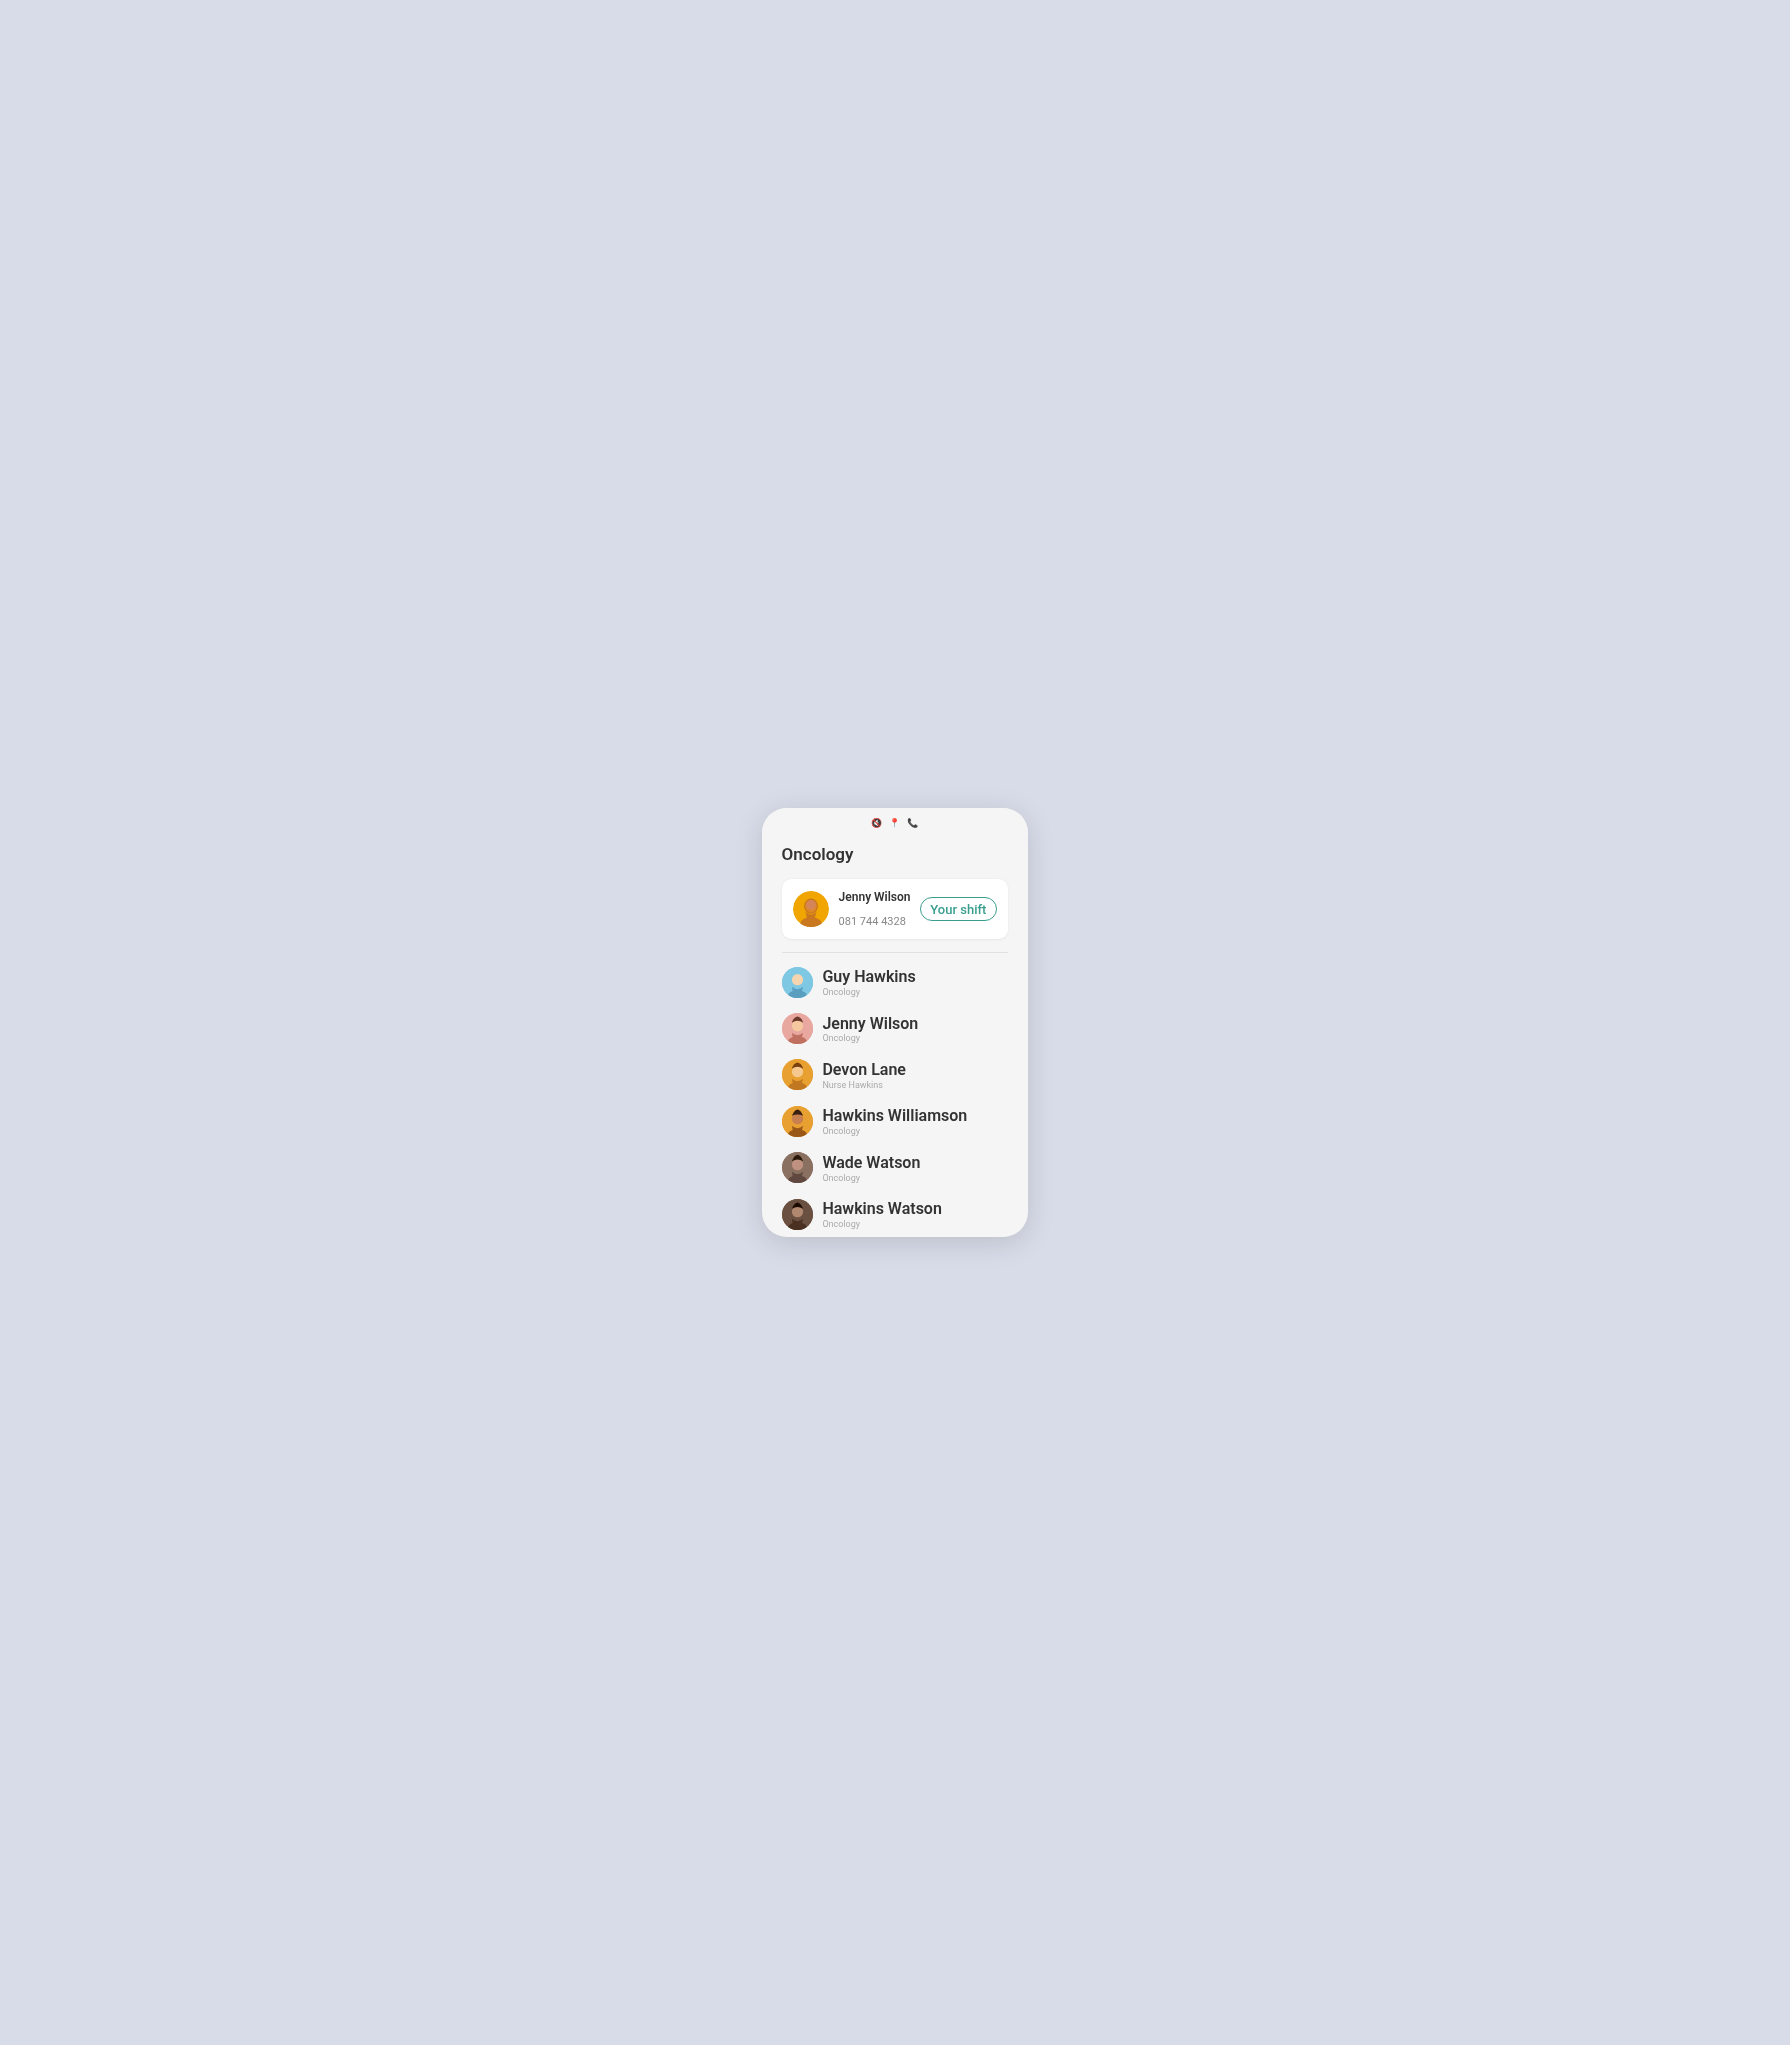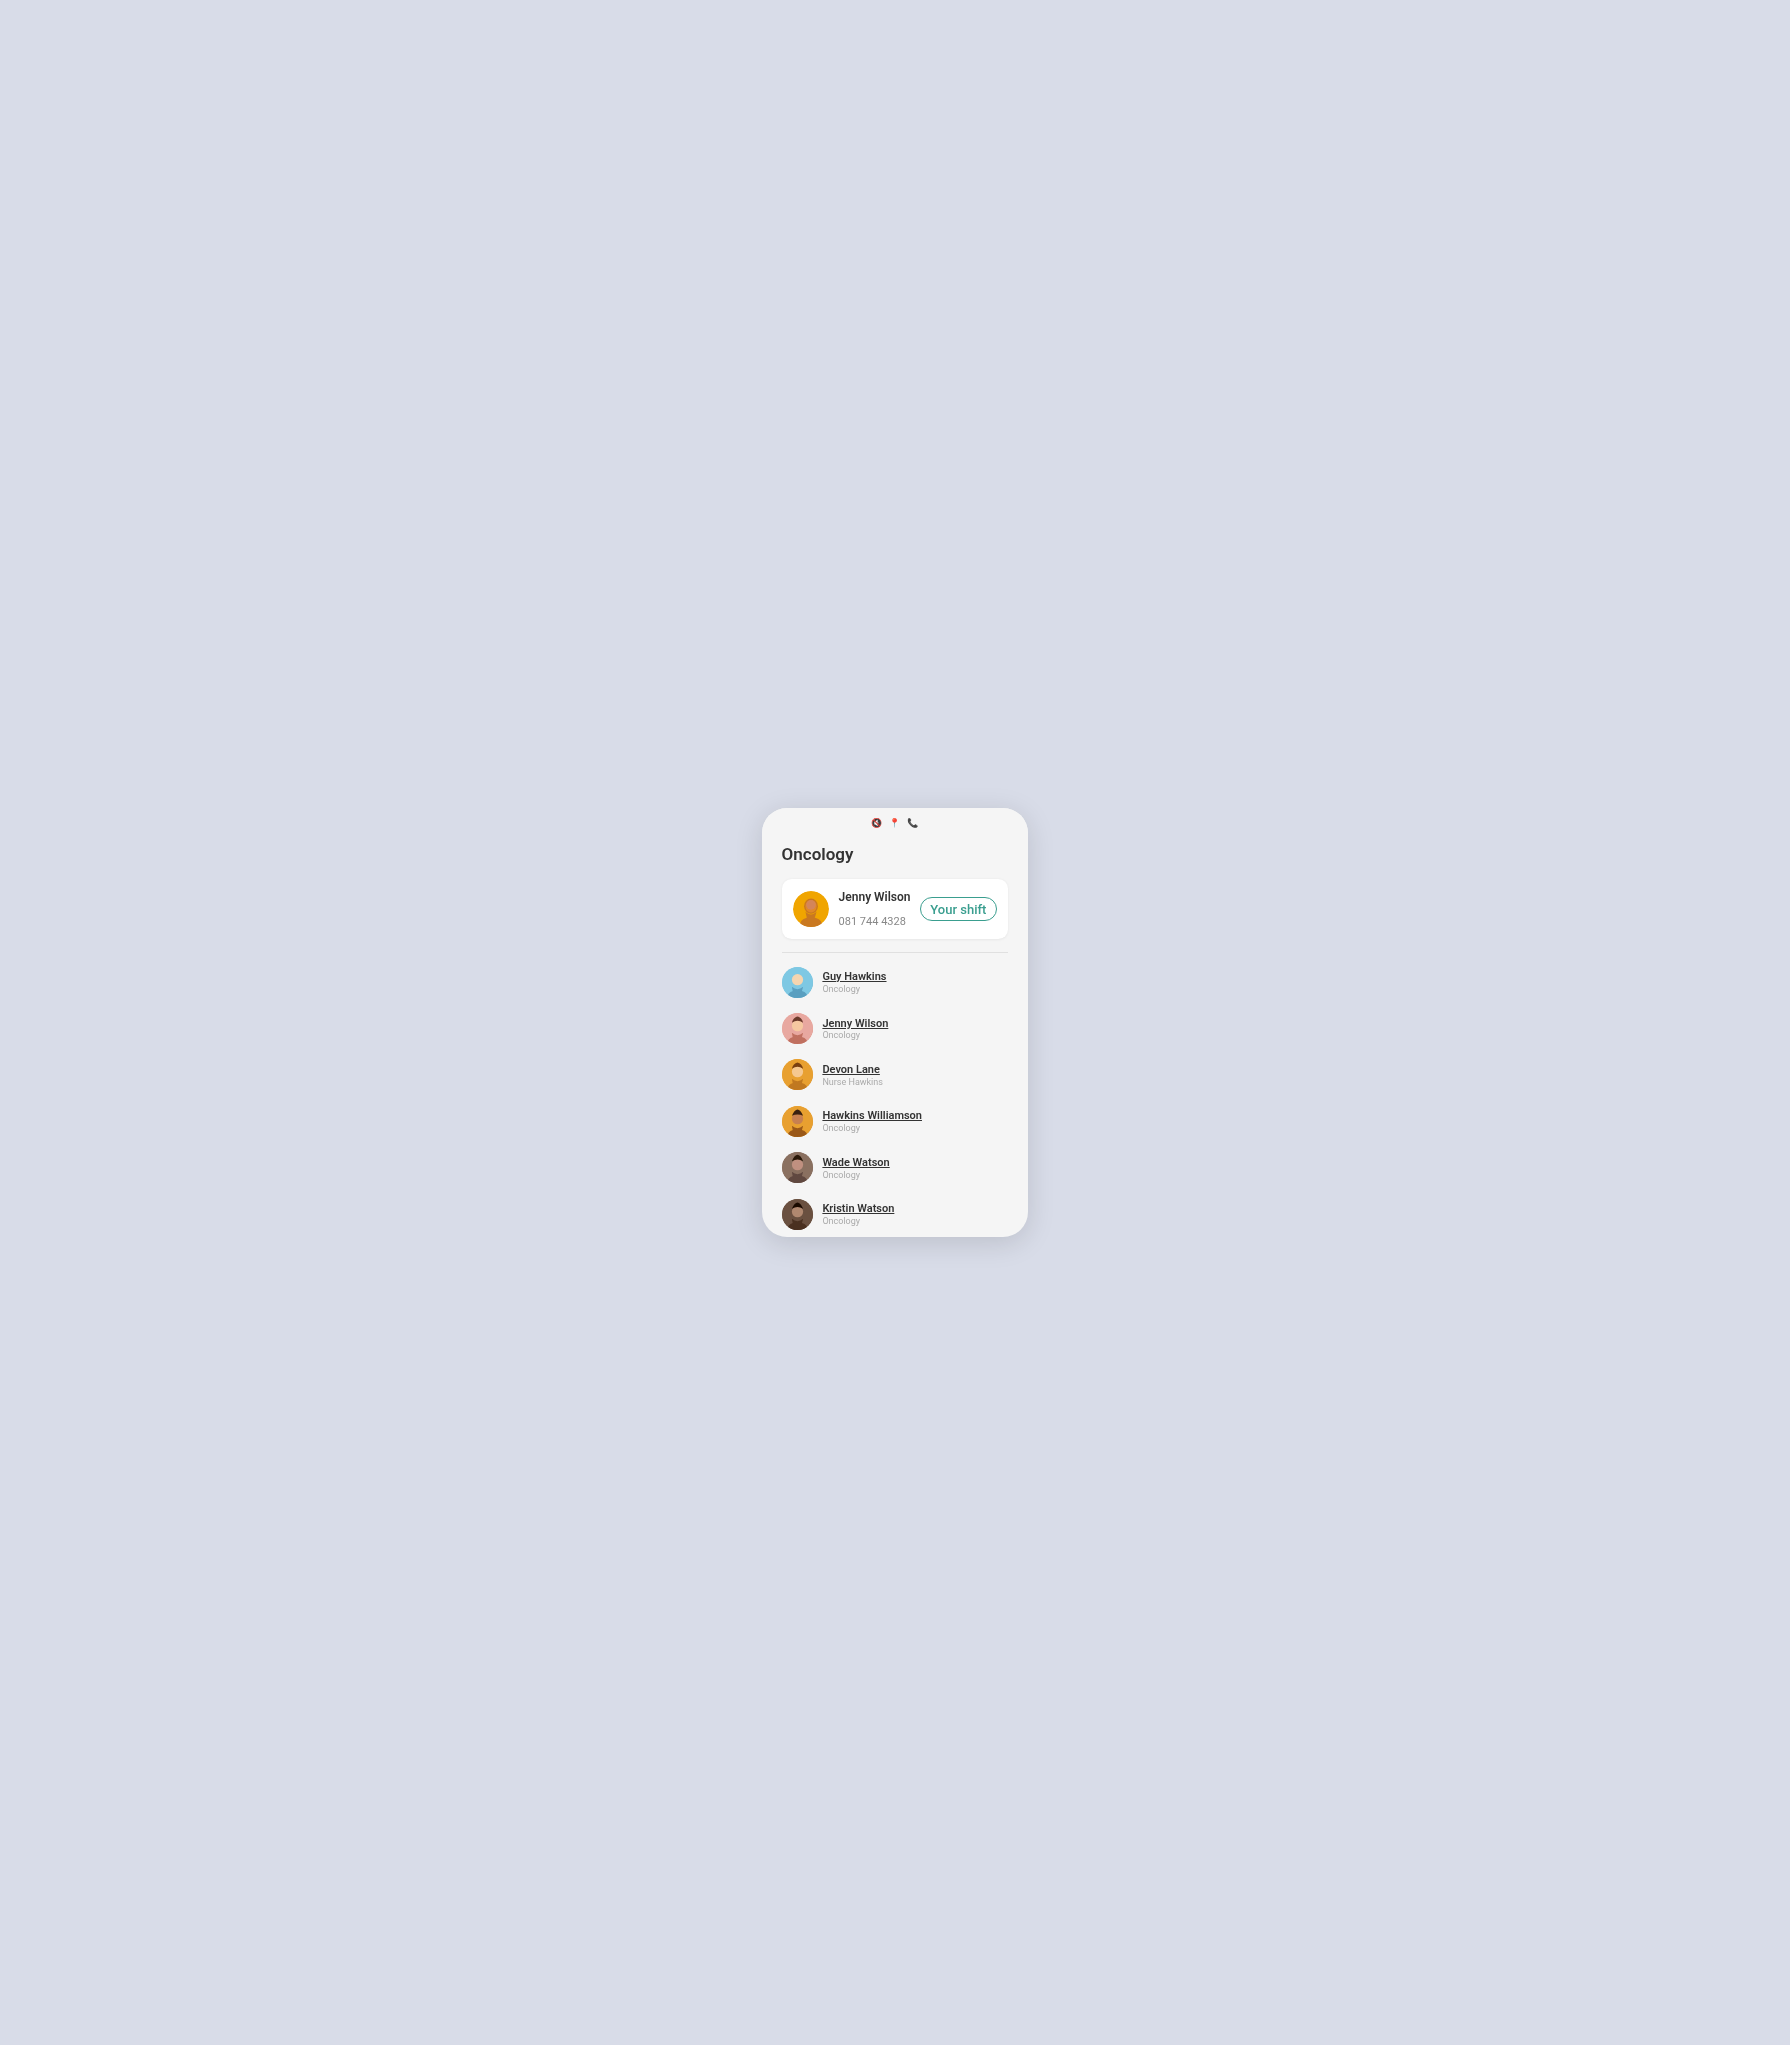--- a/index.html
+++ b/index.html
@@ -118,24 +118,23 @@
     .contact-item .avatar {
       width: 31px;
       height: 31px;
       border-radius: 50%;
       overflow: hidden;
       margin-right: 9.8px;
       flex-shrink: 0;
     }
 
     .contact-item .info .name {
-      font-size: 11px;
+      font-size: 16px;
       font-weight: 600;
       color: #333;
-      text-decoration: underline;
     }
 
     .contact-item .info .dept {
       font-size: 9px;
       color: #aaa;
       margin-top: 0.7px;
     }
     .av-guy { background: linear-gradient(135deg, #7ec8e3 60%, #4a9fbe 100%); }
     .av-jenny { background: linear-gradient(135deg, #e8a8a0 60%, #c97060 100%); }
     .av-devon { background: linear-gradient(135deg, #e8a030 60%, #c07820 100%); }
@@ -287,21 +286,21 @@
         <div class="avatar av-kristin">
           <svg class="avatar-svg" viewBox="0 0 44 44" xmlns="http://www.w3.org/2000/svg">
             <circle cx="22" cy="22" r="22" fill="#6a5040"></circle>
             <circle cx="22" cy="18" r="8" fill="#b08870"></circle>
             <ellipse cx="22" cy="42" rx="14" ry="9" fill="#4a3020"></ellipse>
             <path d="M14 28 Q22 35 30 28 Q27 44 17 44 Z" fill="#4a3020"></path>
             <path d="M14 14 Q22 9 30 14 Q26 5 22 5 Q18 5 14 14 Z" fill="#1a0a00"></path>
           </svg>
         </div>
         <div class="info">
-          <div class="name">Kristin Watson</div>
+          <div class="name">Hawkins Watson</div>
           <div class="dept">Oncology</div>
         </div>
       </div>
 
     </div>
   </div>
 
 
 </div>
 

